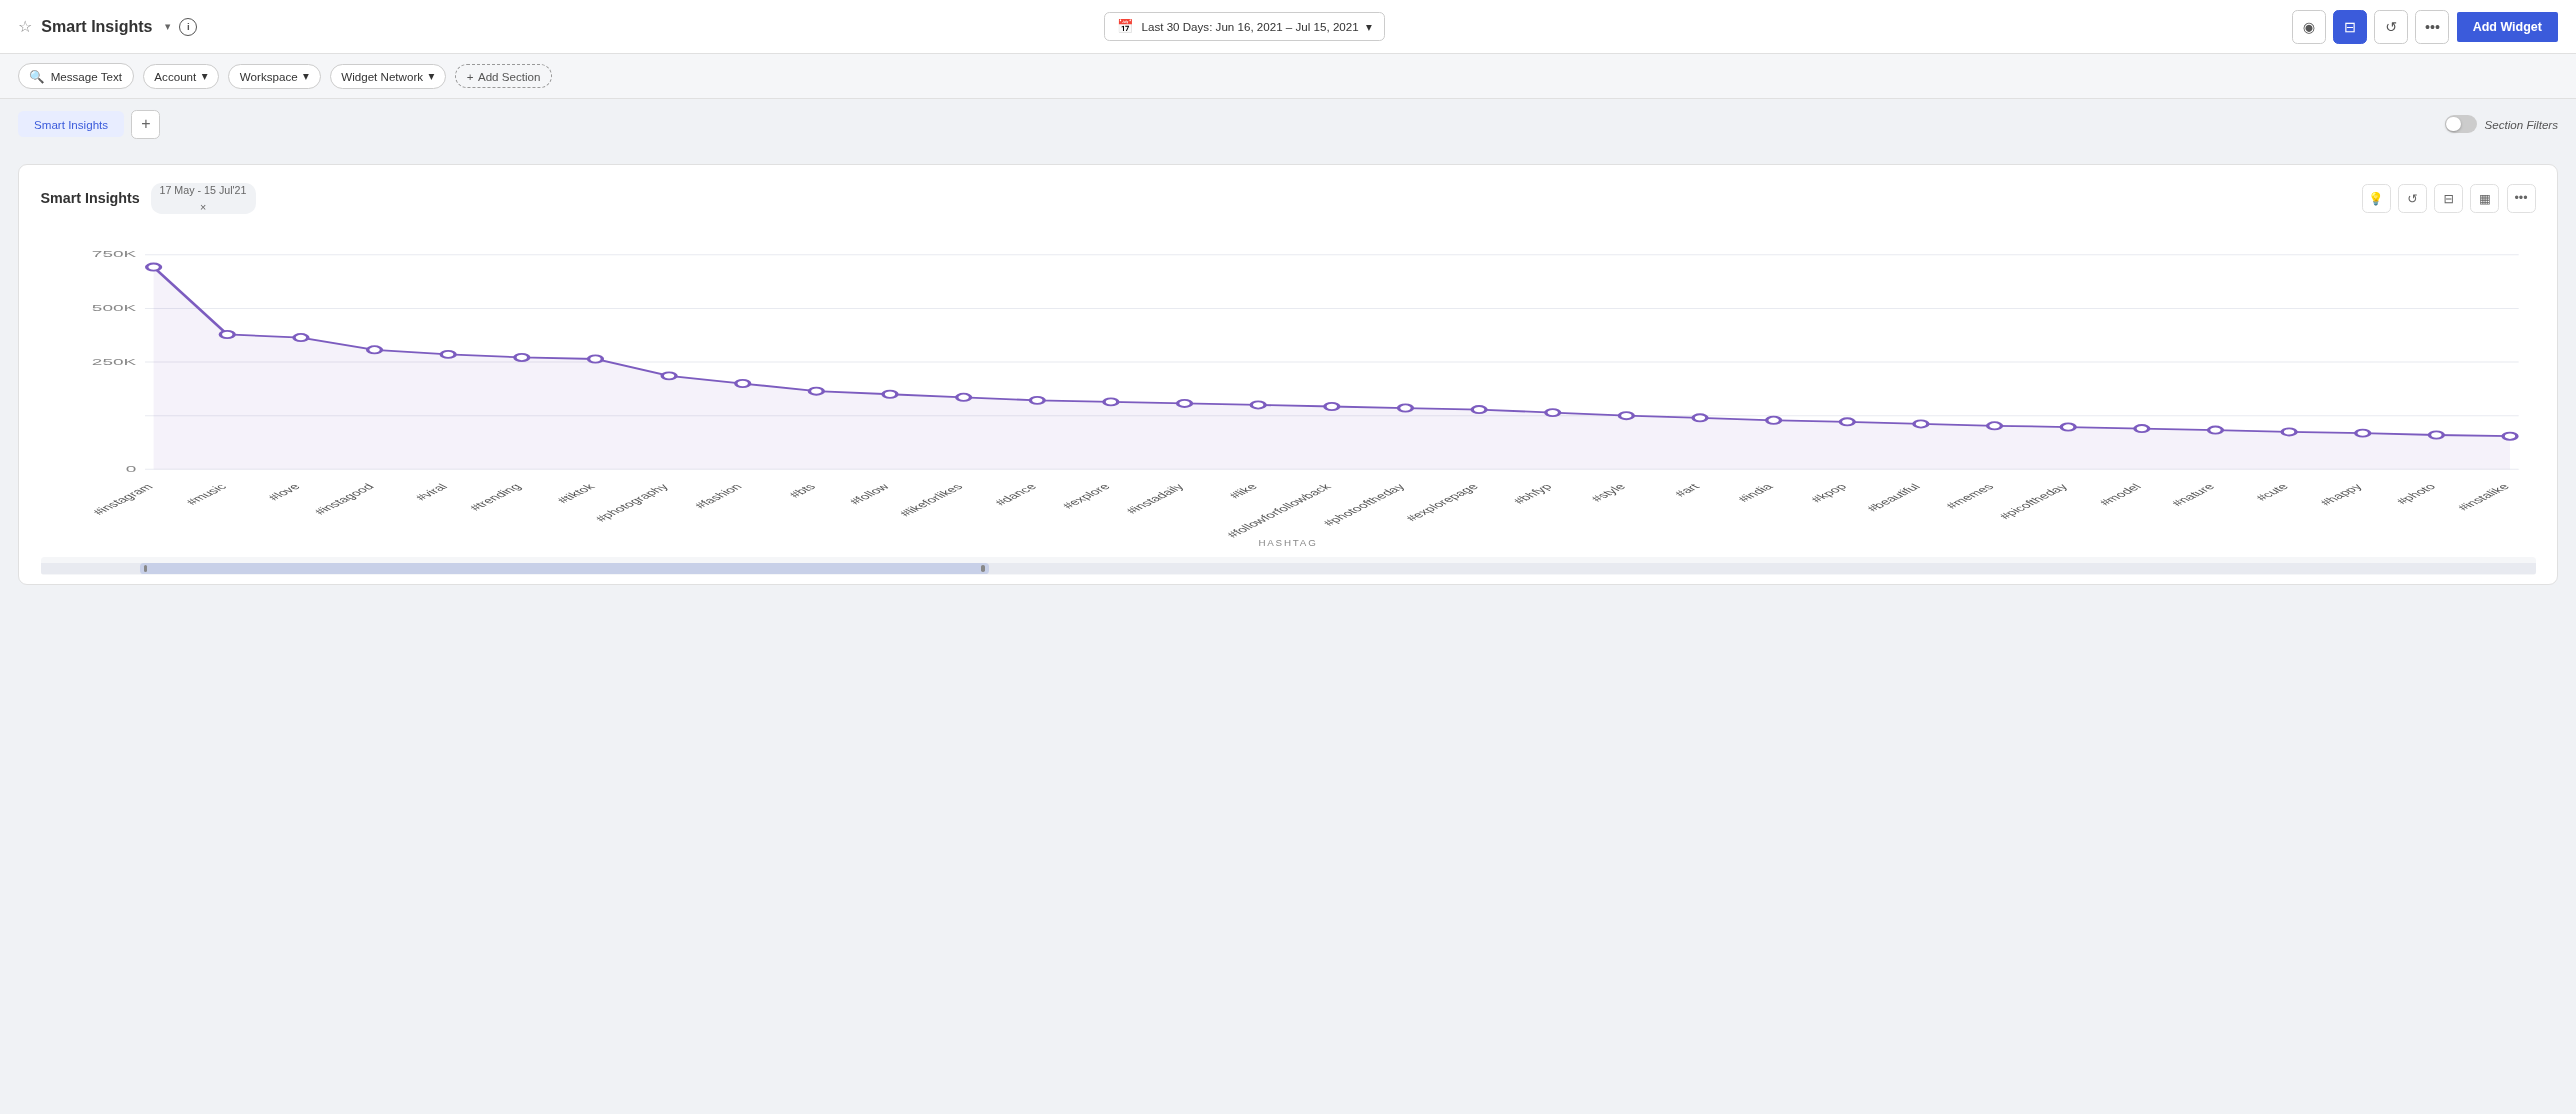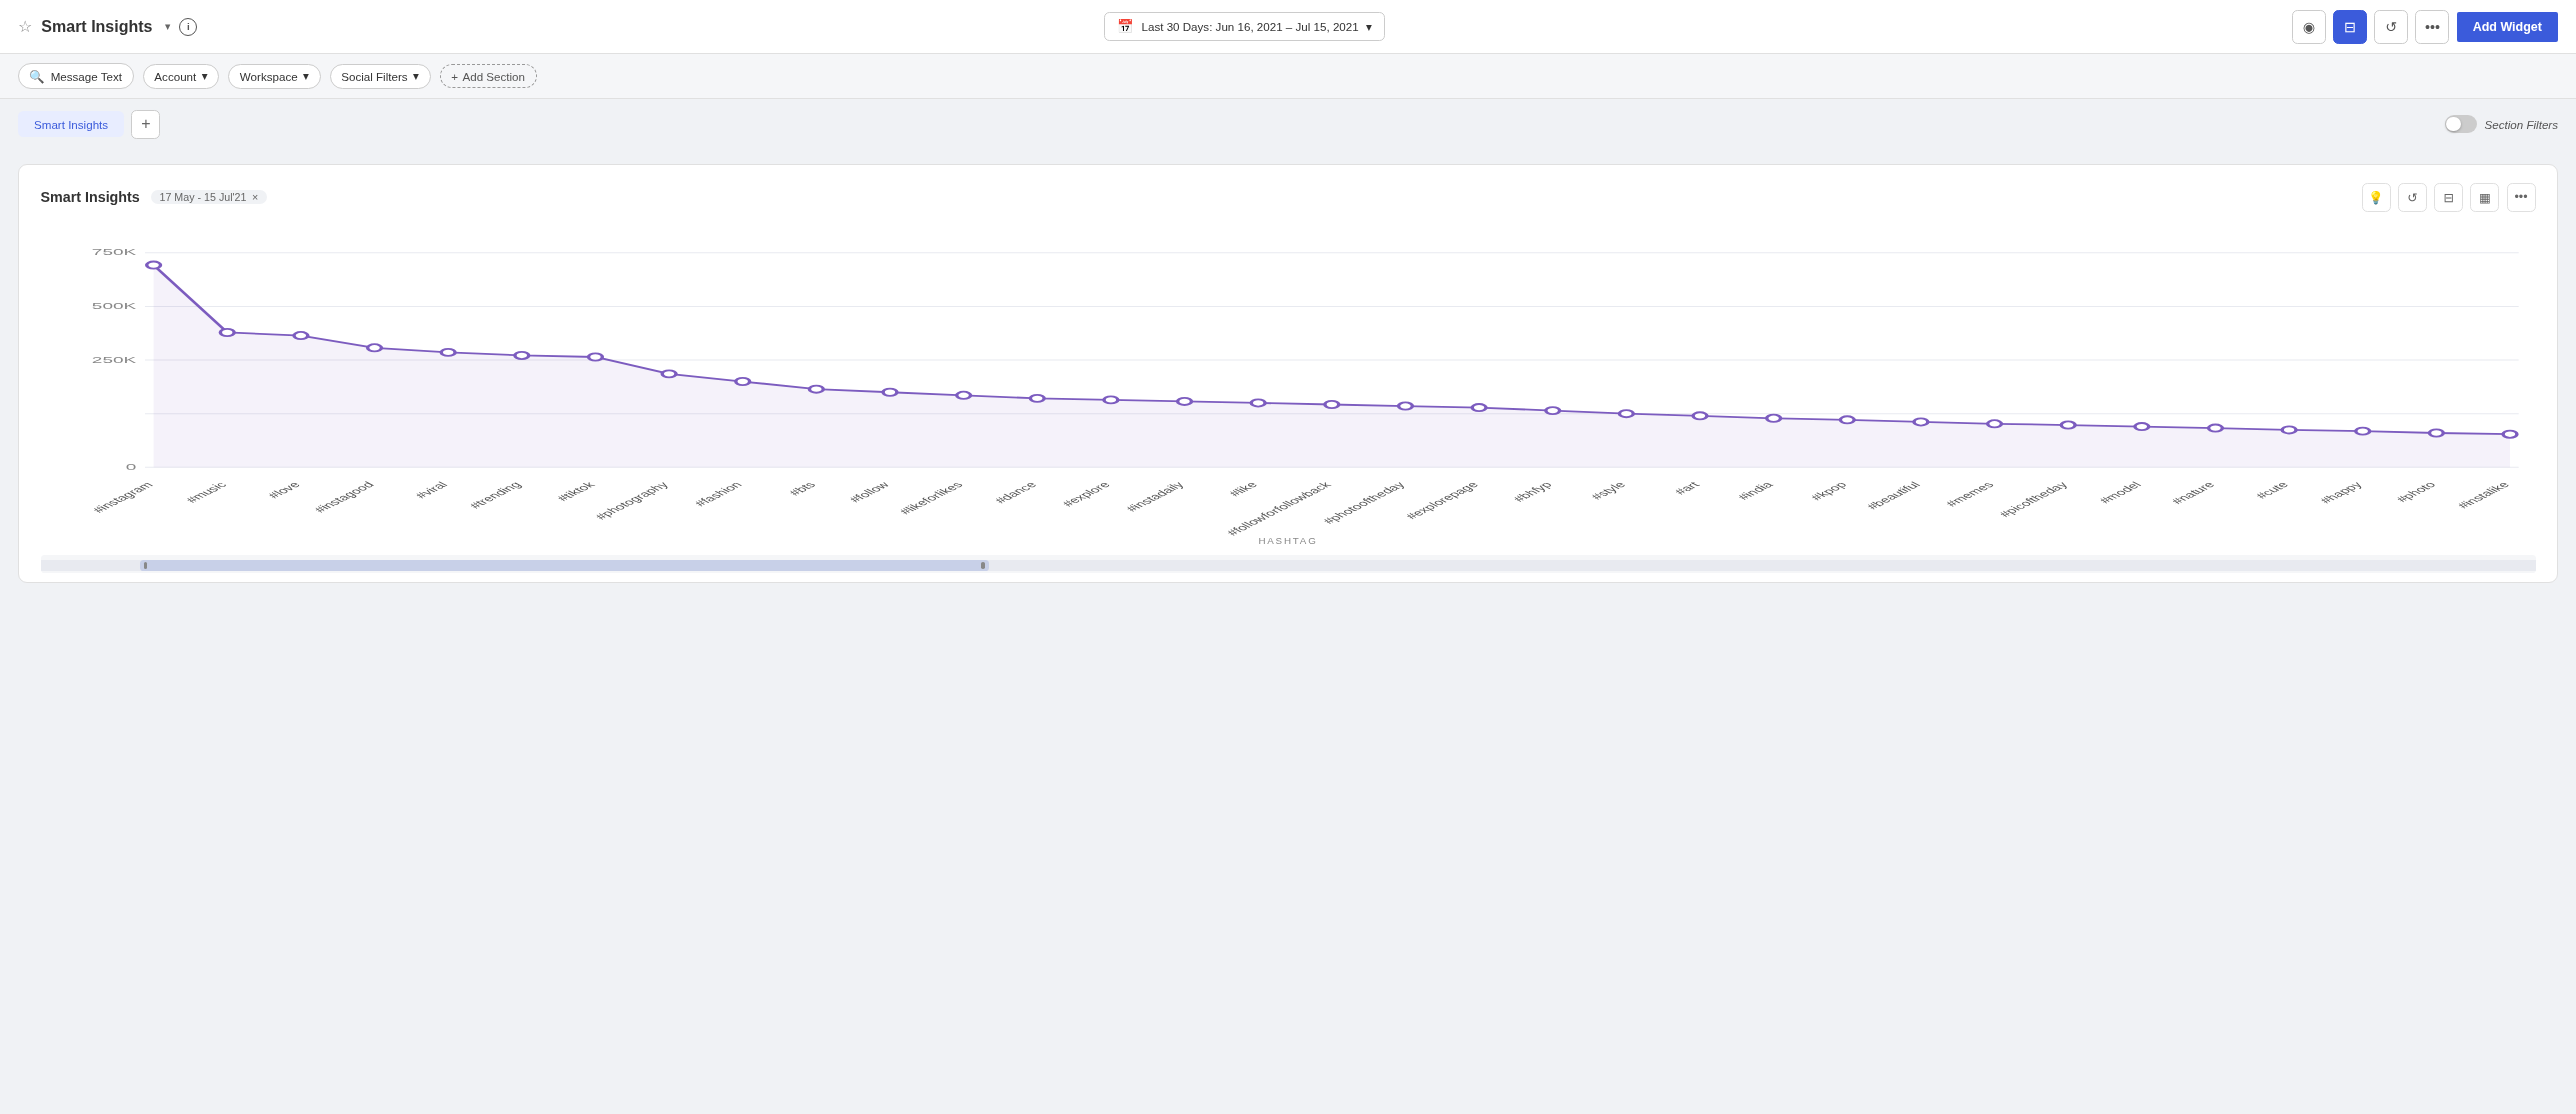--- a/index.html
+++ b/index.html
@@ -87,21 +87,21 @@
       padding: 18px 21.5px 9px;
     }
     .widget-header {
       display: flex; align-items: center; justify-content: space-between;
       margin-bottom: 14.3px;
     }
     .widget-title-group { display: flex; align-items: center; gap: 10.7px; }
     .widget-title { font-size: 14.3px; font-weight: 600; }
     .date-badge {
       font-size: 10.7px; color: #666; background: #f0f2f5;
-      padding: 1px 9px; border-radius: 10.7px; display: flex; align-items: center; gap: 5.4px;
+      padding: 1px 9px; border-radius: 10.7px; display: flex; align-items: center; gap: 5.4px; flex-direction: column;
     }
     .widget-actions { display: flex; align-items: center; gap: 7.2px; }
     .widget-icon-btn {
       width: 29px; height: 29px; border-radius: 5.4px; border: 0.9px solid #e0e0e0;
       background: #fff; display: flex; align-items: center; justify-content: center;
       cursor: pointer; font-size: 12.5px; color: #666;
     }
 
     
     .chart-area { width: 100%; }
@@ -165,21 +165,21 @@
   </div>
   <div class="filter-chip">
     <span>Account</span>
     <span>▾</span>
   </div>
   <div class="filter-chip">
     <span>Workspace</span>
     <span>▾</span>
   </div>
   <div class="filter-chip">
-    <span>Social Filters</span>
+    <span>Widget Network</span>
     <span>▾</span>
   </div>
   <button class="add-filter-btn">
     <span>+</span>
     <span>Add Section</span>
   </button>
 </div>
 
 <div class="tabs-bar">
   <div class="tabs-left">

